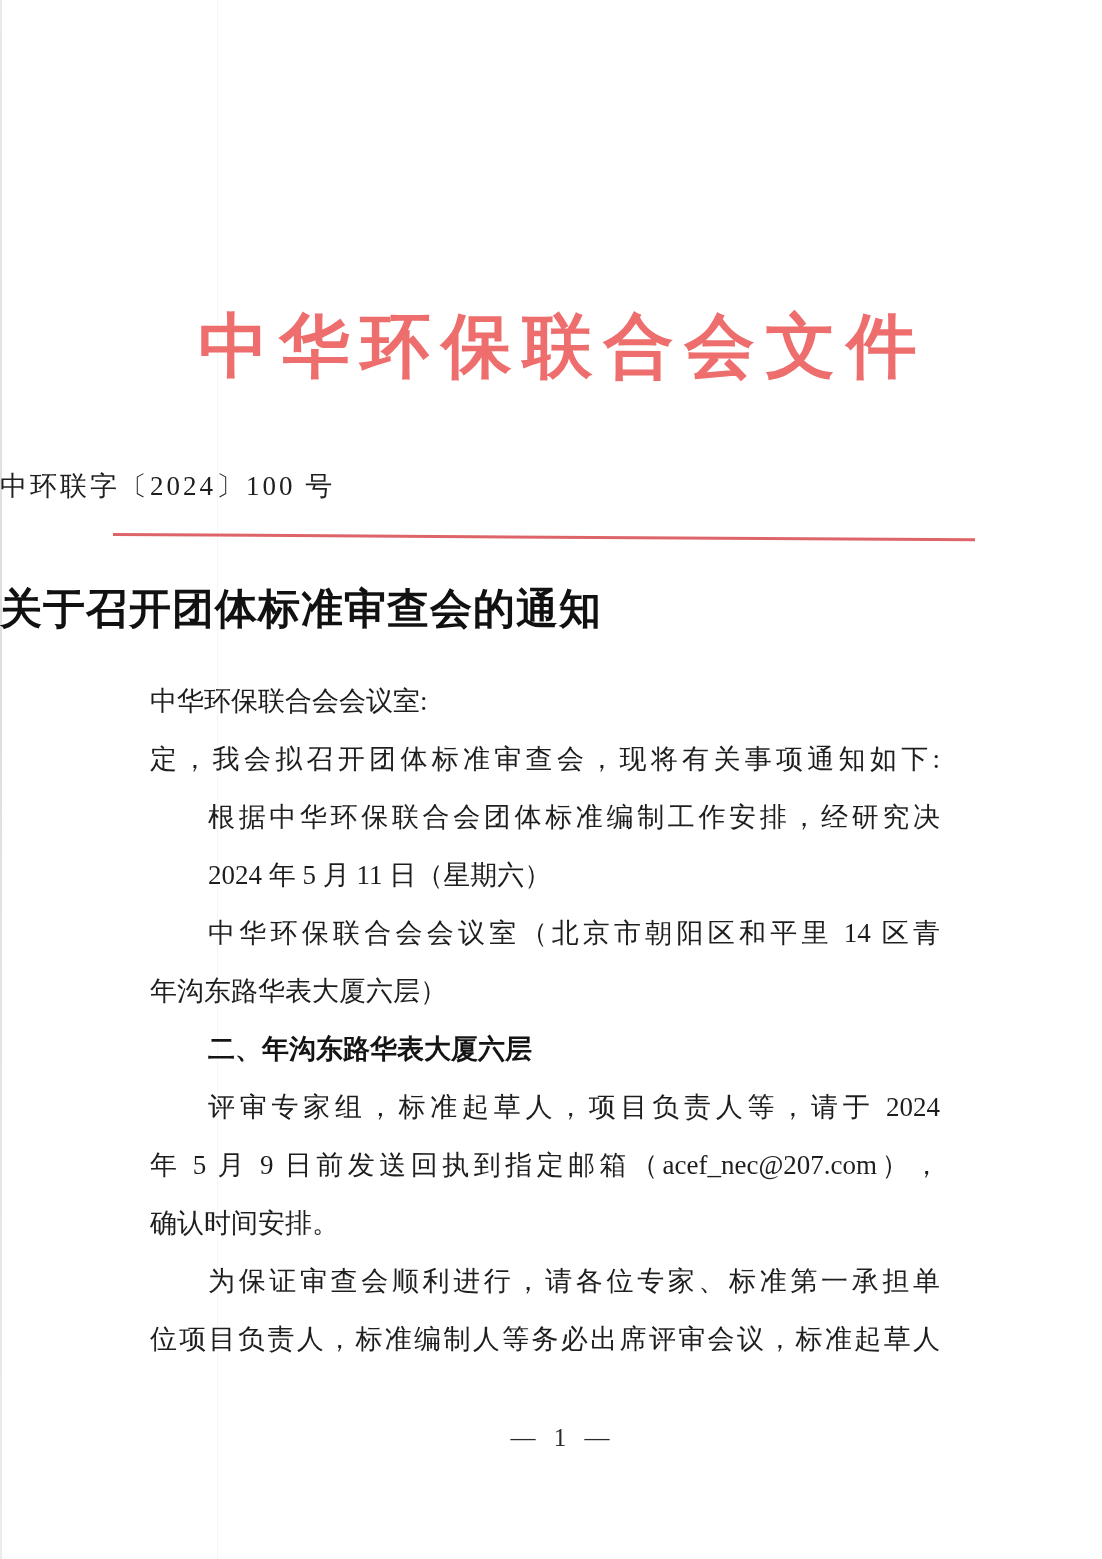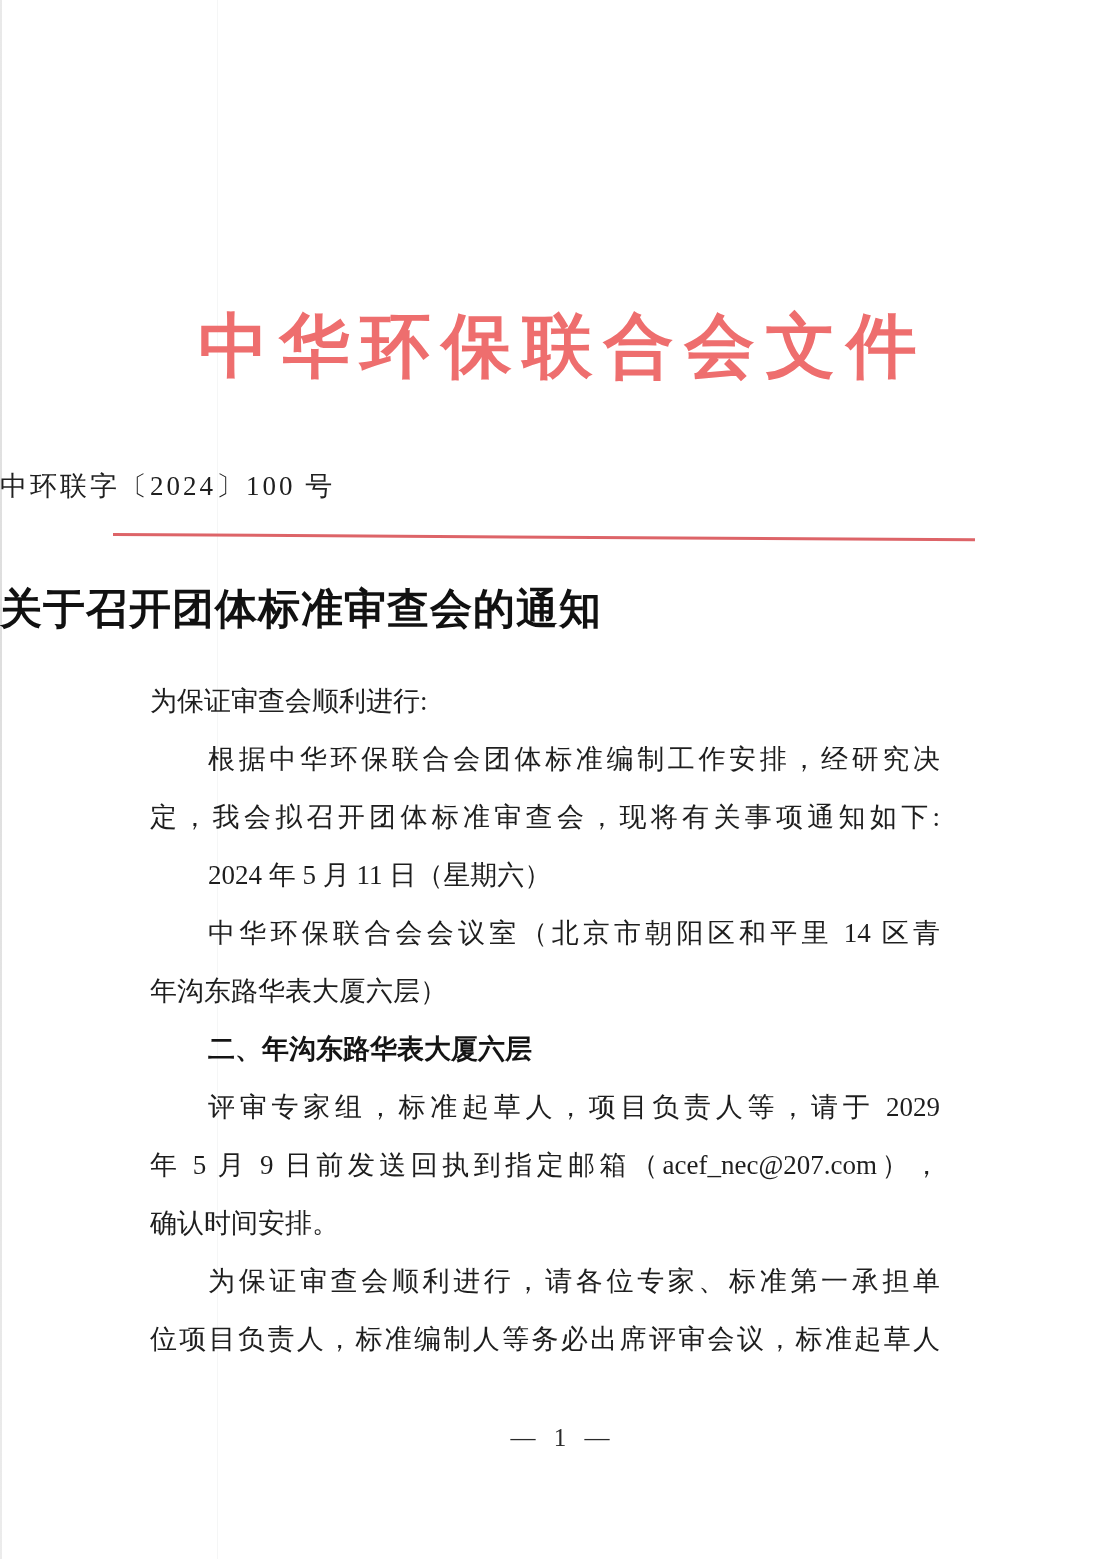--- a/index.html
+++ b/index.html
@@ -127,28 +127,28 @@
 
   <div class="org-title">中华环保联合会文件</div>
 
   <div class="doc-number">中环联字〔2024〕100 号</div>
 
   <div class="red-line"></div>
 
   <h1 class="doc-title" style="margin:0;">关于召开团体标准审查会的通知</h1>
 
   <div class="body-text">
-      <div class="line">为保证审查会顺利进行:</div>
+      <div class="line">中华环保联合会会议室:</div>
+      <div class="line fill">定，我会拟召开团体标准审查会，现将有关事项通知如下:</div>
       <div class="line indent fill">根据中华环保联合会团体标准编制工作安排，经研究决</div>
-      <div class="line fill">定，我会拟召开团体标准审查会，现将有关事项通知如下:</div>
       <div class="line indent">2024 年 5 月 11 日（星期六）</div>
       <div class="line indent fill">中华环保联合会会议室（北京市朝阳区和平里 14 区青</div>
       <div class="line">年沟东路华表大厦六层）</div>
       <div class="line indent bold">二、年沟东路华表大厦六层</div>
-      <div class="line indent fill">评审专家组，标准起草人，项目负责人等，请于 2029</div>
+      <div class="line indent fill">评审专家组，标准起草人，项目负责人等，请于 2024</div>
       <div class="line fill">年 5 月 9 日前发送回执到指定邮箱（acef_nec@207.com），</div>
       <div class="line">确认时间安排。</div>
       <div class="line indent fill">为保证审查会顺利进行，请各位专家、标准第一承担单</div>
       <div class="line fill">位项目负责人，标准编制人等务必出席评审会议，标准起草人</div>
     </div>
 
   <div class="page-number">— 1 —</div>
 
 </div>
 

